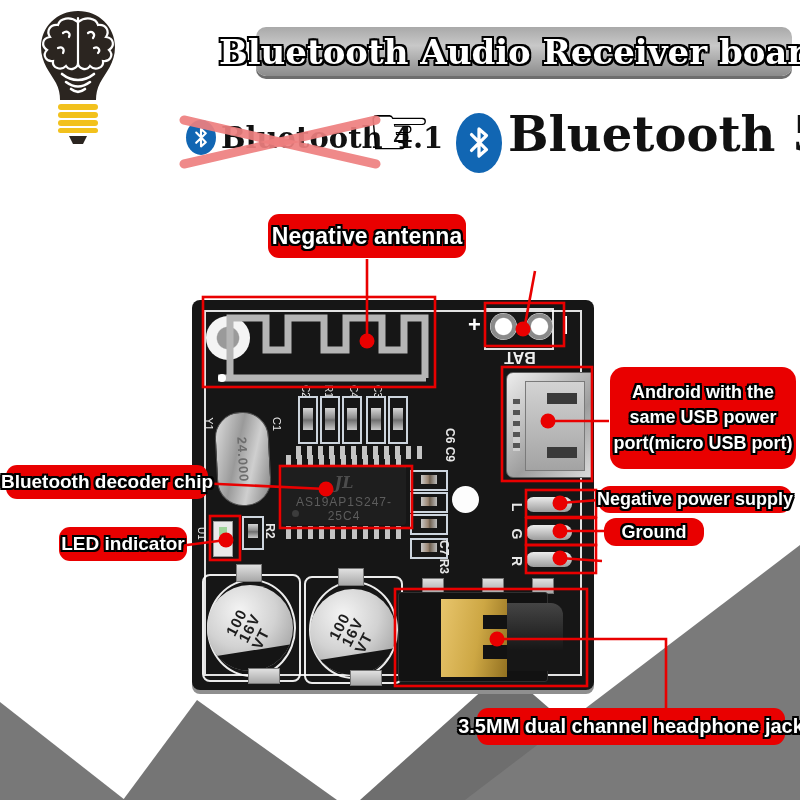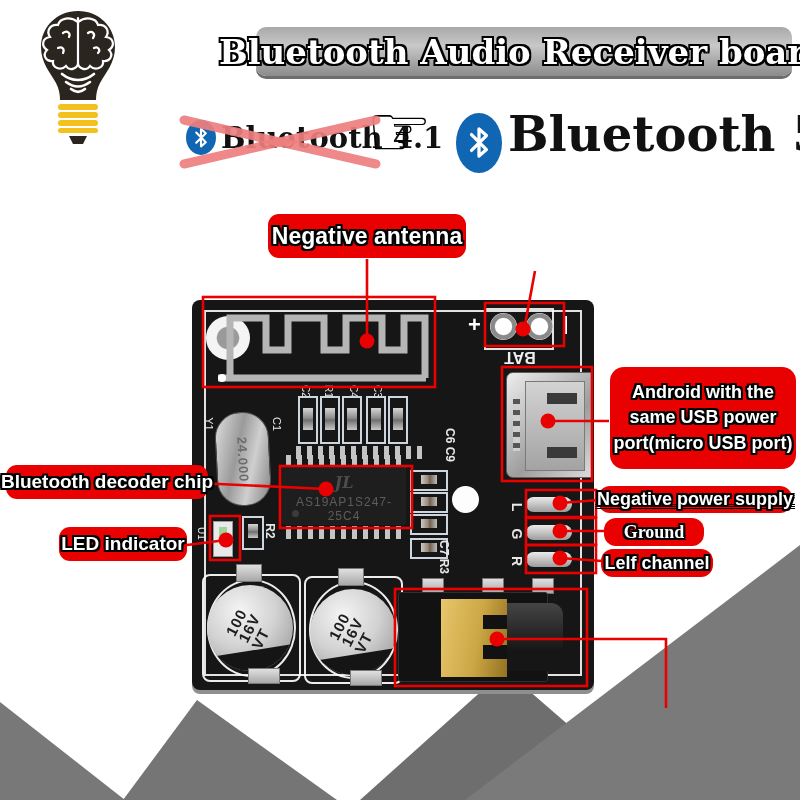--- a/index.html
+++ b/index.html
@@ -260,29 +260,29 @@
       <circle cx="497" cy="639" r="7.5"></circle>
     </g>
   </svg>
 
   <div class="callout" style="left:268px;top:214px;width:198px;height:44px;">
     <span class="ol" style="font-size:23px;">Negative antenna</span>
   </div>
   <div class="callout" style="left:610px;top:367px;width:186px;height:102px;border-radius:14px;">
     <span class="ol" style="font-size:18px;line-height:1.4;padding:0 0;">Android with the same USB power port(micro USB port)</span>
   </div>
-  <div class="callout" style="left:598px;top:486px;width:194px;height:27px;border-radius:12px;text-decoration:underline;">
+  <div class="callout" style="left:598px;top:486px;width:194px;height:27px;border-radius:12px;">
     <span class="ol" style="font-size:18px;white-space:nowrap;">Negative power supply</span>
   </div>
   <div class="callout" style="left:604px;top:518px;width:100px;height:28px;border-radius:12px;">
-    <span class="ol" style="font-size:18px;font-family:Liberation Serif, serif;">Ground</span>
-  </div>
-  <div class="callout" style="left:601px;top:549px;width:112px;height:28px;border-radius:12px;">
-    <span class="ol" style="font-size:18px;">Lelf channel</span>
+    <span class="ol" style="font-size:18px;">Ground</span>
   </div>
   <div class="callout" style="left:6px;top:465px;width:202px;height:34px;">
     <span class="ol" style="font-size:19px;white-space:nowrap;">Bluetooth decoder chip</span>
   </div>
   <div class="callout" style="left:59px;top:527px;width:128px;height:34px;">
     <span class="ol" style="font-size:19px;">LED indicator</span>
   </div>
+  <div class="callout" style="left:477px;top:708px;width:308px;height:37px;">
+    <span class="ol" style="font-size:20px;white-space:nowrap;">3.5MM dual channel headphone jack</span>
+  </div>
 
 </div>
 
 </body></html>

